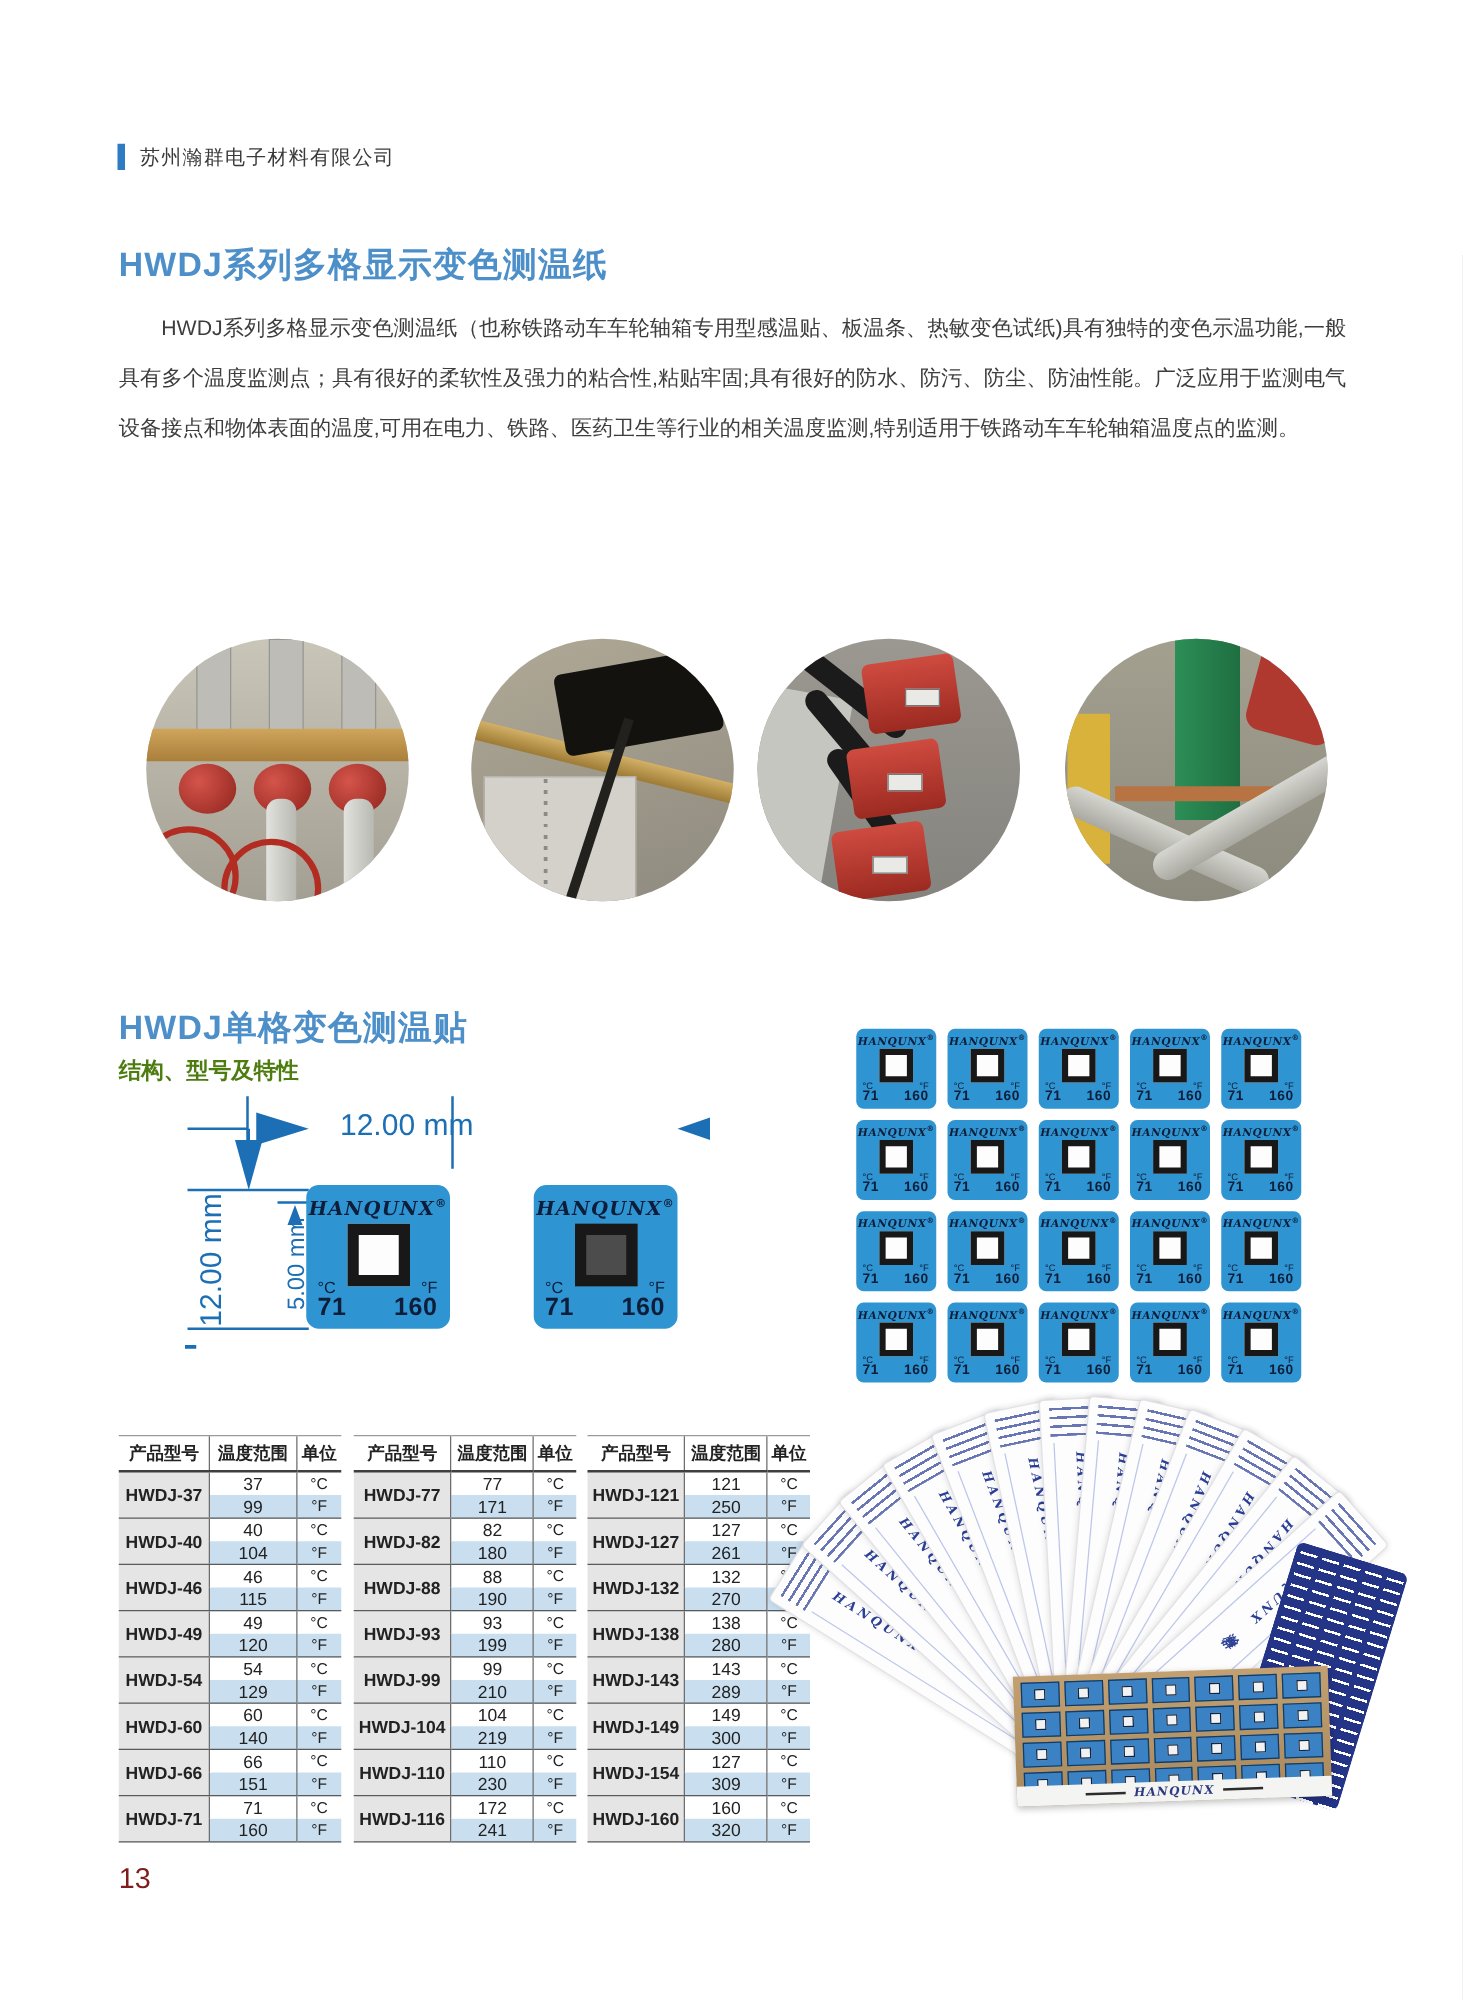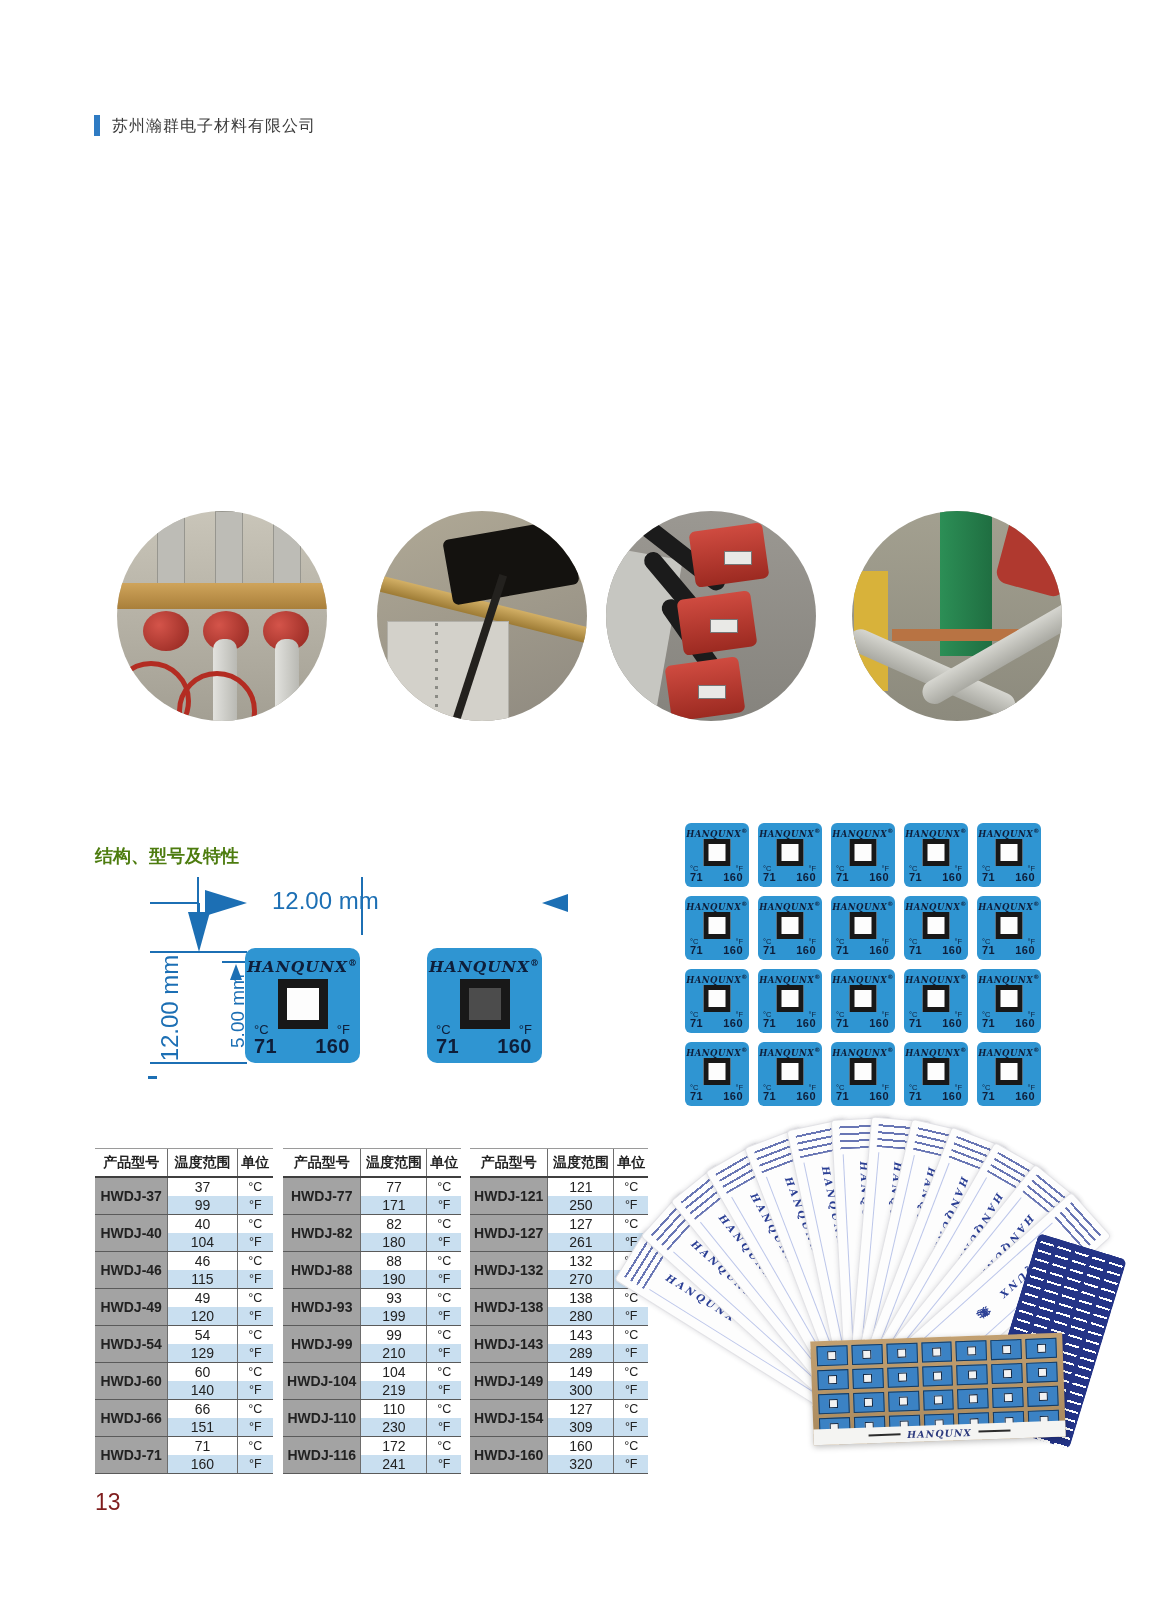--- a/index.html
+++ b/index.html
@@ -94,21 +94,21 @@
   
   .spec-table-host{position:absolute;top:1148px;}
   .spec-table-host table{border-collapse:collapse;width:178px;color:#222;}
   .spec-table-host th{font-size:14px;font-weight:bold;height:25px;
         border-top:1px solid #9a9a9a;border-bottom:2px solid #3f3f3f;text-align:center;}
   .spec-table-host td{text-align:center;height:18px;padding:0;font-size:14px;}
   .spec-table-host th:nth-child(2),.spec-table-host th:nth-child(3){border-left:1px solid #6d6d6d;}
   .spec-table-host .row-c td:nth-child(2),.spec-table-host .row-c td:nth-child(3),
   .spec-table-host .row-f td{border-left:1px solid #6d6d6d;}
   .spec-table-host .row-f td{background:#c9dff0;border-bottom:1.5px solid #5a5a5a;}
-  .spec-table-host .model{font-weight:bold;border-bottom:1.5px solid #5a5a5a;border-left:none !important;background:#a3a3a3;}
+  .spec-table-host .model{font-weight:bold;border-bottom:1.5px solid #5a5a5a;border-left:none !important;background:#e5e5e5;}
   .spec-table-host .unit{font-size:12.5px;}
   .tbl1{left:95px;} .tbl2{left:283px;} .tbl3{left:470px;}
 
   
   .strip{position:absolute;left:846px;top:1118px;width:58px;height:288px;background:#fdfdfd;
          border:1px solid #e2e2e6;border-radius:4px;transform-origin:50% 100%;
          box-shadow:0 0 5px rgba(60,60,80,.18);z-index:1;}
   .strip .tab{position:absolute;top:5px;left:7px;right:7px;height:24px;
         background:repeating-linear-gradient(0deg,#37499c 0 2px,transparent 2px 7px);opacity:.75;}
   .strip .vtext{position:absolute;top:42px;left:50%;transform:translateX(-50%);
@@ -141,21 +141,23 @@
   .pageno{position:absolute;left:95px;top:1489px;font-size:23px;color:#7f1d1d;}
 </style>
 </head>
 <body>
 
 <div class="page">
 
   <div class="header-bar"></div>
   <div class="company">苏州瀚群电子材料有限公司</div>
 
+  <div class="sec-title t1">HWDJ系列多格显示变色测温纸</div>
   <div class="intro">
+    <p>HWDJ系列多格显示变色测温纸（也称铁路动车车轮轴箱专用型感温贴、板温条、热敏变色试纸)具有独特的变色示温功能,一般具有多个温度监测点；具有很好的柔软性及强力的粘合性,粘贴牢固;具有很好的防水、防污、防尘、防油性能。广泛应用于监测电气设备接点和物体表面的温度,可用在电力、铁路、医药卫生等行业的相关温度监测,特别适用于铁路动车车轮轴箱温度点的监测。</p>
   </div>
 
   <div class="photo-circle pc1">
     <div class="post" style="left:40px"></div>
     <div class="post" style="left:98px"></div>
     <div class="post" style="left:156px"></div>
     <div class="bar"></div>
     <div class="red" style="left:26px"></div>
     <div class="red" style="left:86px"></div>
     <div class="red" style="left:146px"></div>
@@ -185,20 +187,21 @@
   </div>
   <div class="photo-circle pc4">
     <div class="yellow"></div>
     <div class="green"></div>
     <div class="red"></div>
     <div class="copper"></div>
     <div class="pipe" style="left:-10px;top:150px;transform:rotate(24deg)"></div>
     <div class="pipe" style="left:60px;top:130px;transform:rotate(-30deg)"></div>
   </div>
 
+  <div class="sec-title t2">HWDJ单格变色测温贴</div>
   <div class="sub-title">结构、型号及特性</div>
 
   <div>
 
     <div class="dimline" style="left:150px;top:902px;width:48px;height:2px"></div>
     <div class="dimline" style="left:197px;top:877px;width:2px;height:58px"></div>
     <div class="arr arr-right" style="left:205px;top:890px"></div>
     <div class="dimtext" style="left:272px;top:887px">12.00 mm</div>
     <div class="dimline" style="left:361px;top:877px;width:2px;height:58px"></div>
     <div class="arr arr-left-sm" style="left:542px;top:894px"></div>

